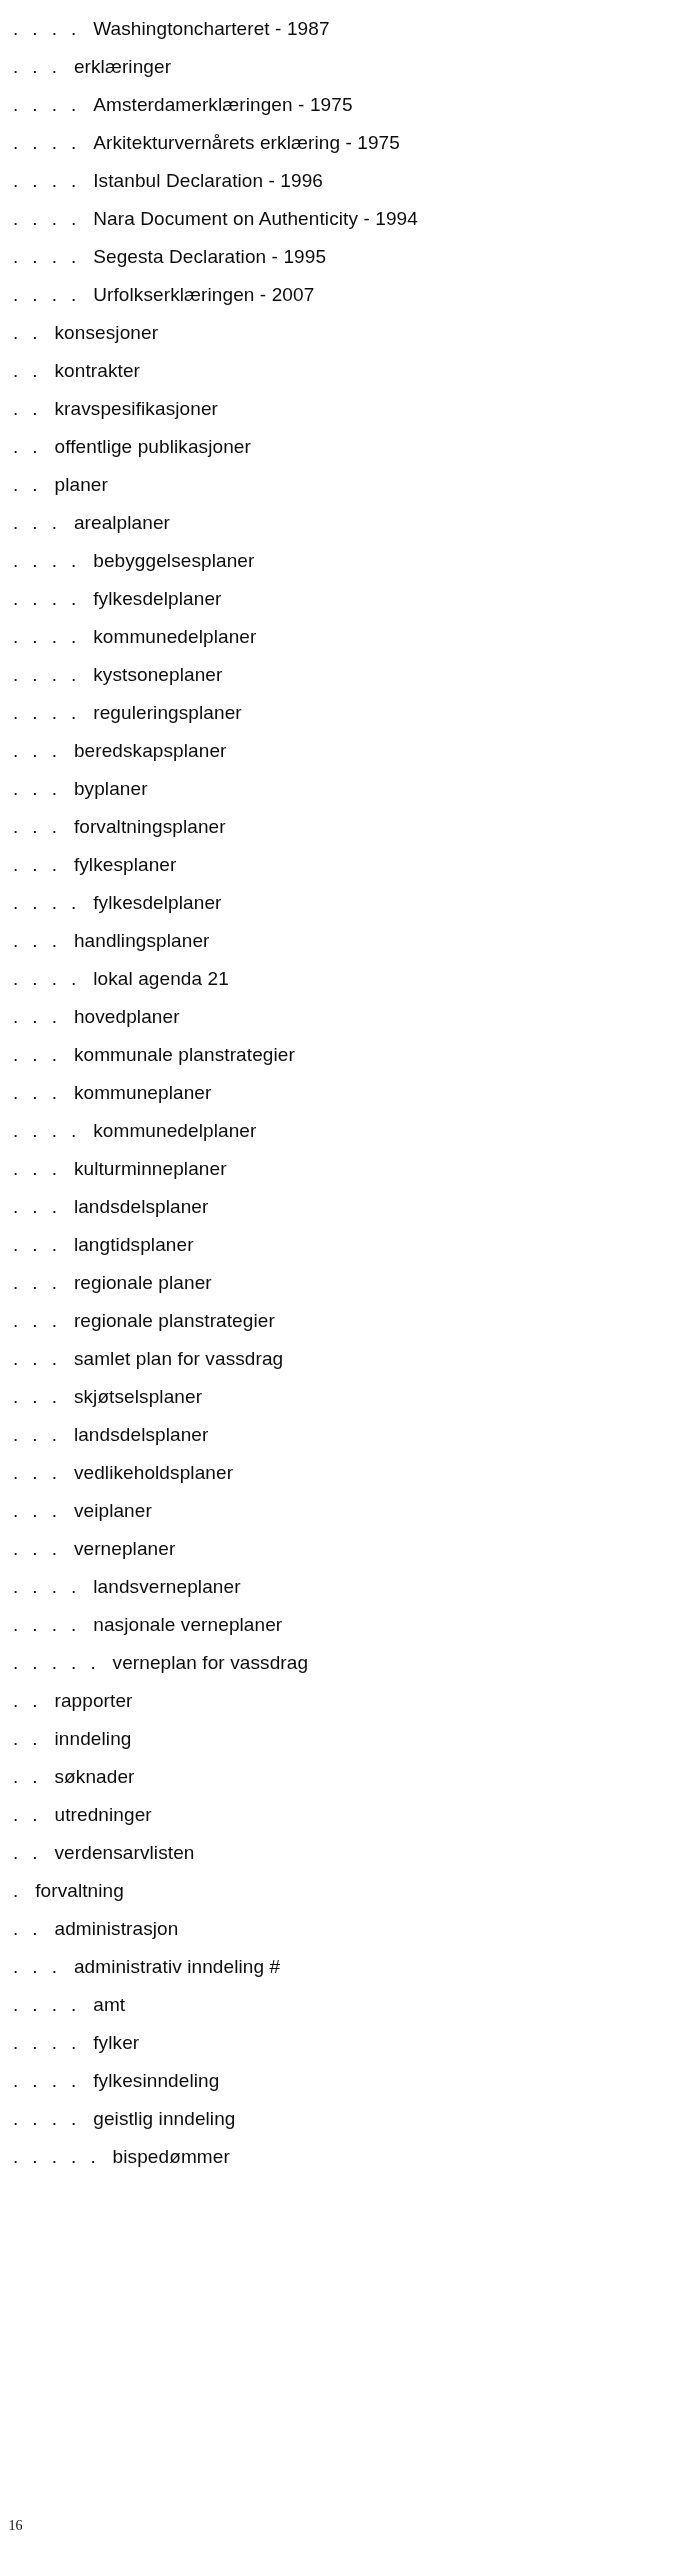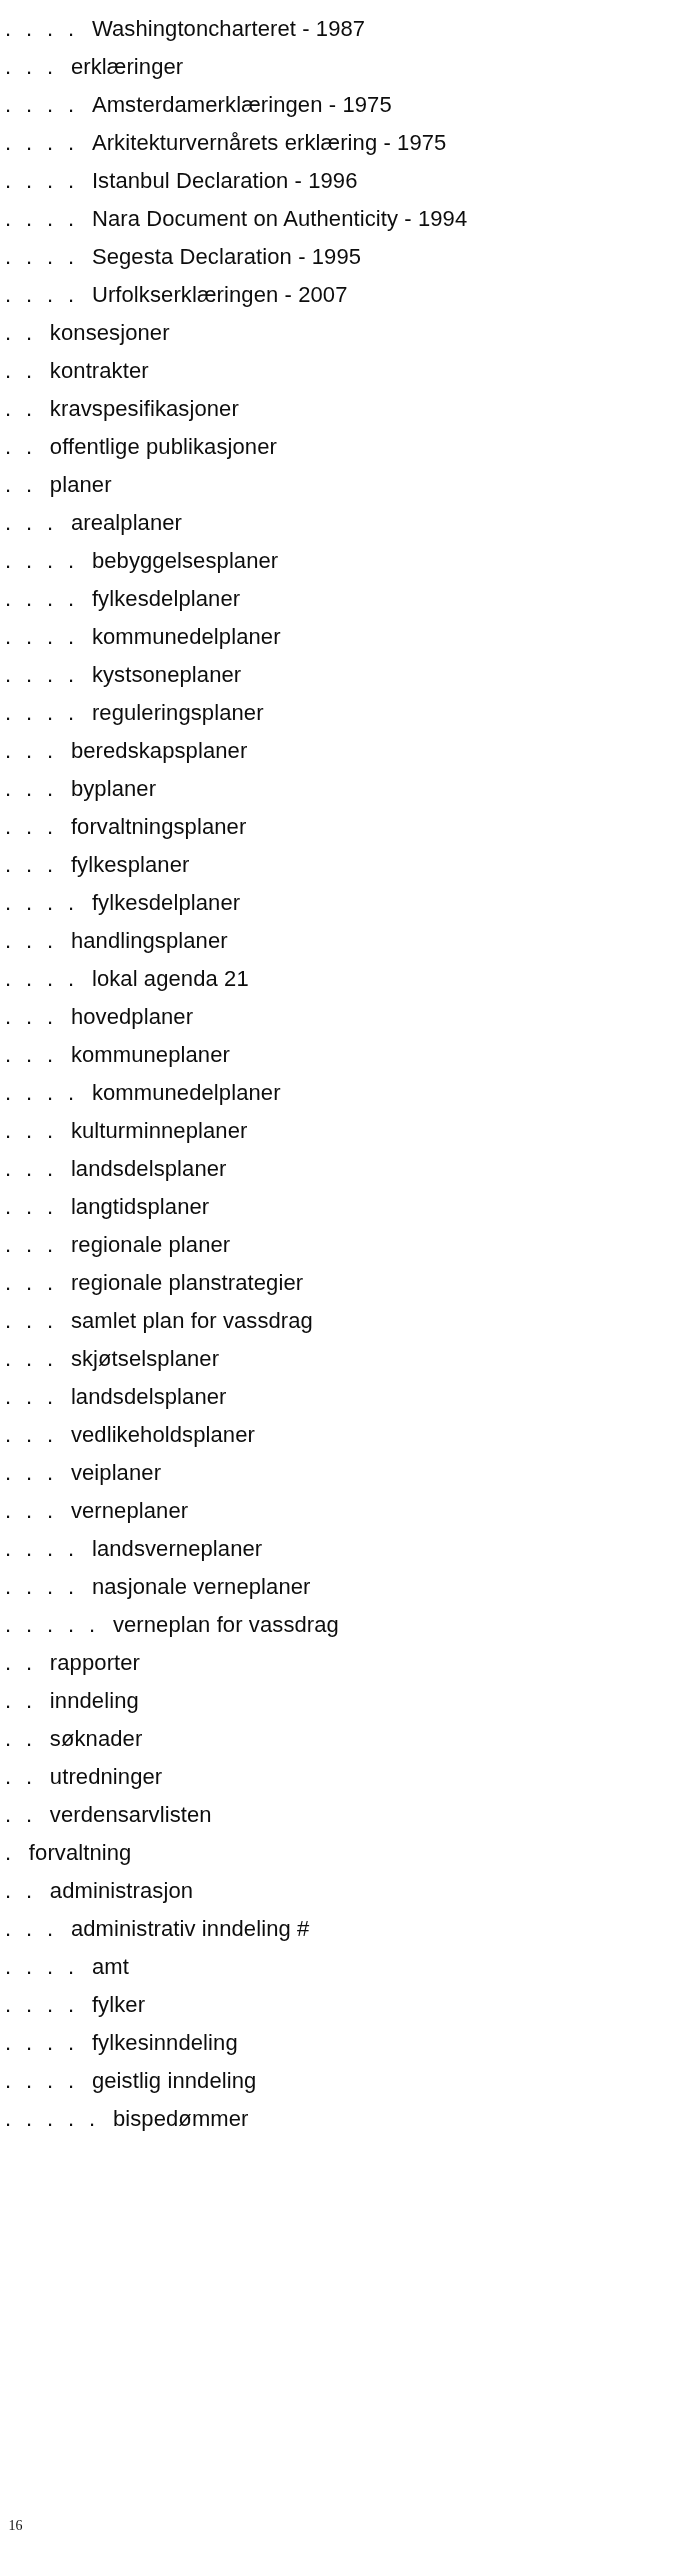--- a/index.html
+++ b/index.html
@@ -24,27 +24,27 @@
     height: 2576px;
     box-sizing: border-box;
     padding: 0;
   }
   #entry-list {
     list-style: none;
     margin: 0;
     padding: 10px 0 0 0;
   }
   #entry-list li.entry {
-    font-size: 22px;
+    font-size: 19px;
     line-height: 38px;
     height: 38px;
     white-space: nowrap;
     letter-spacing: 0.1px;
     color: #0d0d0d;
-    padding-left: 5px;
+    padding-left: 13px;
     display: block;
   }
   .lead {
     display: inline;
     letter-spacing: 4.4px;
     margin-right: 2.8px;
   }
   .label {
     display: inline;
   }
@@ -83,20 +83,21 @@
       <li class="entry"><span class="lead">. . . . </span><span class="label">kystsoneplaner</span></li>
       <li class="entry"><span class="lead">. . . . </span><span class="label">reguleringsplaner</span></li>
       <li class="entry"><span class="lead">. . . </span><span class="label">beredskapsplaner</span></li>
       <li class="entry"><span class="lead">. . . </span><span class="label">byplaner</span></li>
       <li class="entry"><span class="lead">. . . </span><span class="label">forvaltningsplaner</span></li>
       <li class="entry"><span class="lead">. . . </span><span class="label">fylkesplaner</span></li>
       <li class="entry"><span class="lead">. . . . </span><span class="label">fylkesdelplaner</span></li>
       <li class="entry"><span class="lead">. . . </span><span class="label">handlingsplaner</span></li>
       <li class="entry"><span class="lead">. . . . </span><span class="label">lokal agenda 21</span></li>
       <li class="entry"><span class="lead">. . . </span><span class="label">hovedplaner</span></li>
+      <li class="entry"><span class="lead">. . . </span><span class="label">kommunale planstrategier</span></li>
       <li class="entry"><span class="lead">. . . </span><span class="label">kommuneplaner</span></li>
       <li class="entry"><span class="lead">. . . . </span><span class="label">kommunedelplaner</span></li>
       <li class="entry"><span class="lead">. . . </span><span class="label">kulturminneplaner</span></li>
       <li class="entry"><span class="lead">. . . </span><span class="label">landsdelsplaner</span></li>
       <li class="entry"><span class="lead">. . . </span><span class="label">langtidsplaner</span></li>
       <li class="entry"><span class="lead">. . . </span><span class="label">regionale planer</span></li>
       <li class="entry"><span class="lead">. . . </span><span class="label">regionale planstrategier</span></li>
       <li class="entry"><span class="lead">. . . </span><span class="label">samlet plan for vassdrag</span></li>
       <li class="entry"><span class="lead">. . . </span><span class="label">skjøtselsplaner</span></li>
       <li class="entry"><span class="lead">. . . </span><span class="label">landsdelsplaner</span></li>

